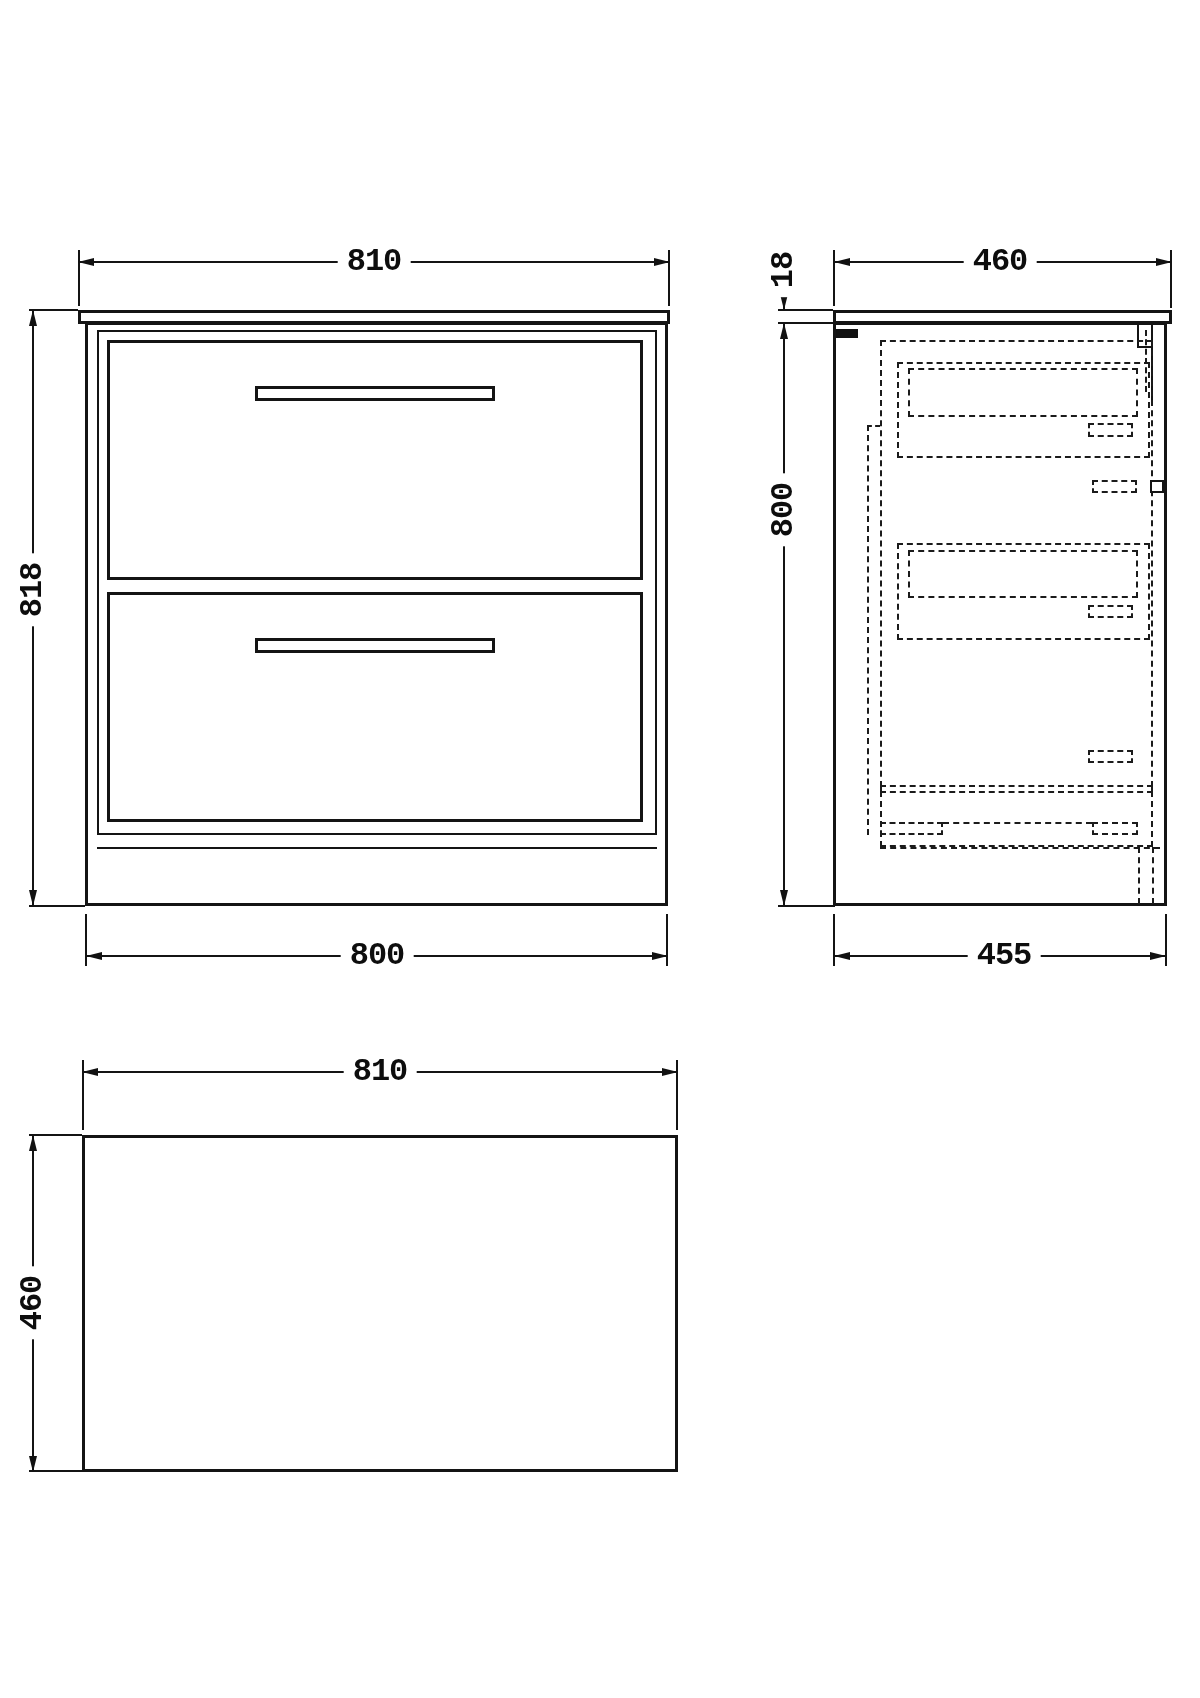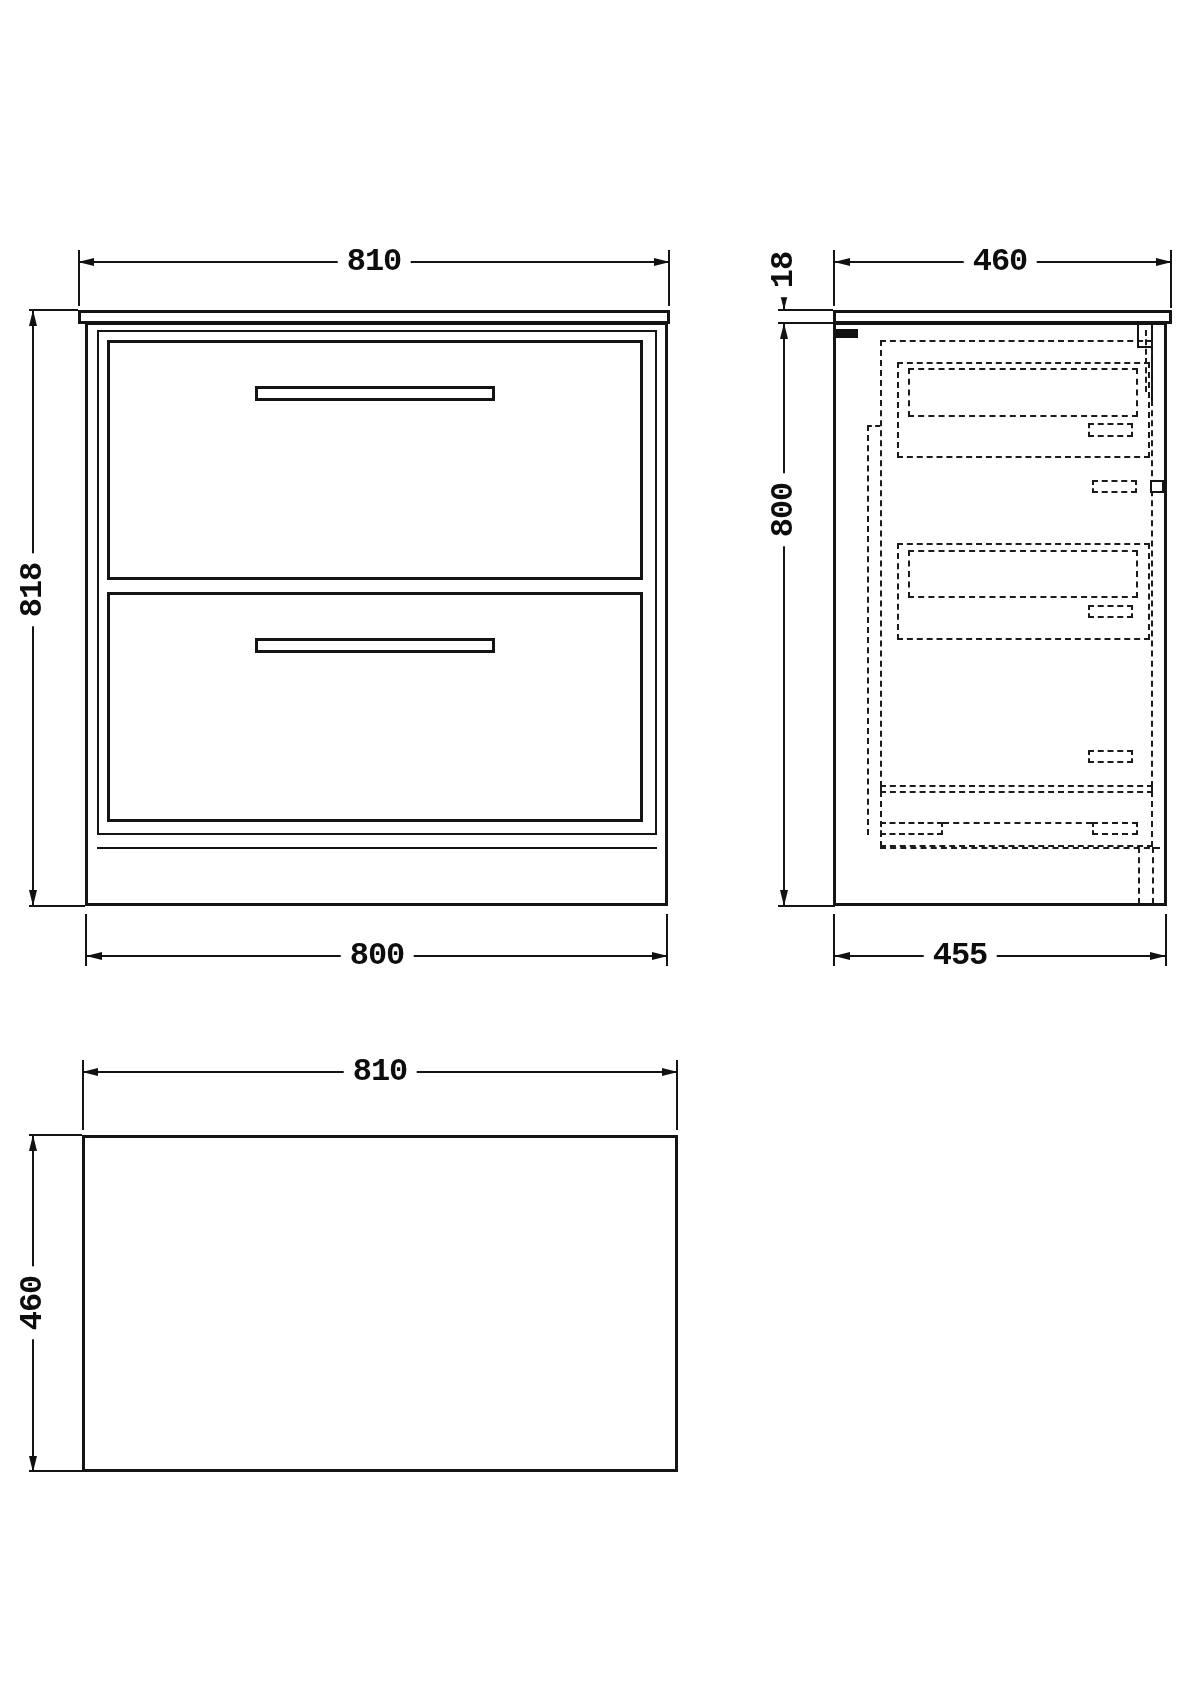--- a/index.html
+++ b/index.html
@@ -121,21 +121,21 @@
     <div class="hl" style="left:778px;top:905px;width:57px"></div>
     <div class="vl" style="left:783px;top:323px;height:583px"></div>
     <div class="arr a-d" style="left:780px;top:890px"></div>
     <span class="dim rot" style="left:784px;top:510px">800</span>
 
     <div class="vl" style="left:833px;top:914px;height:52px"></div>
     <div class="vl" style="left:1165px;top:914px;height:52px"></div>
     <div class="hl" style="left:834px;top:955px;width:332px"></div>
     <div class="arr a-l" style="left:834px;top:952px"></div>
     <div class="arr a-r" style="left:1150px;top:952px"></div>
-    <span class="dim" style="left:960px;top:956px">455</span>
+    <span class="dim" style="left:1004px;top:956px">455</span>
   </div>
 
   <div class="view">
     <div class="box3" style="left:82px;top:1135px;width:596px;height:337px"></div>
 
     <div class="vl" style="left:82px;top:1060px;height:70px"></div>
     <div class="vl" style="left:676px;top:1060px;height:70px"></div>
     <div class="hl" style="left:82px;top:1071px;width:596px"></div>
     <div class="arr a-l" style="left:82px;top:1068px"></div>
     <div class="arr a-r" style="left:662px;top:1068px"></div>

